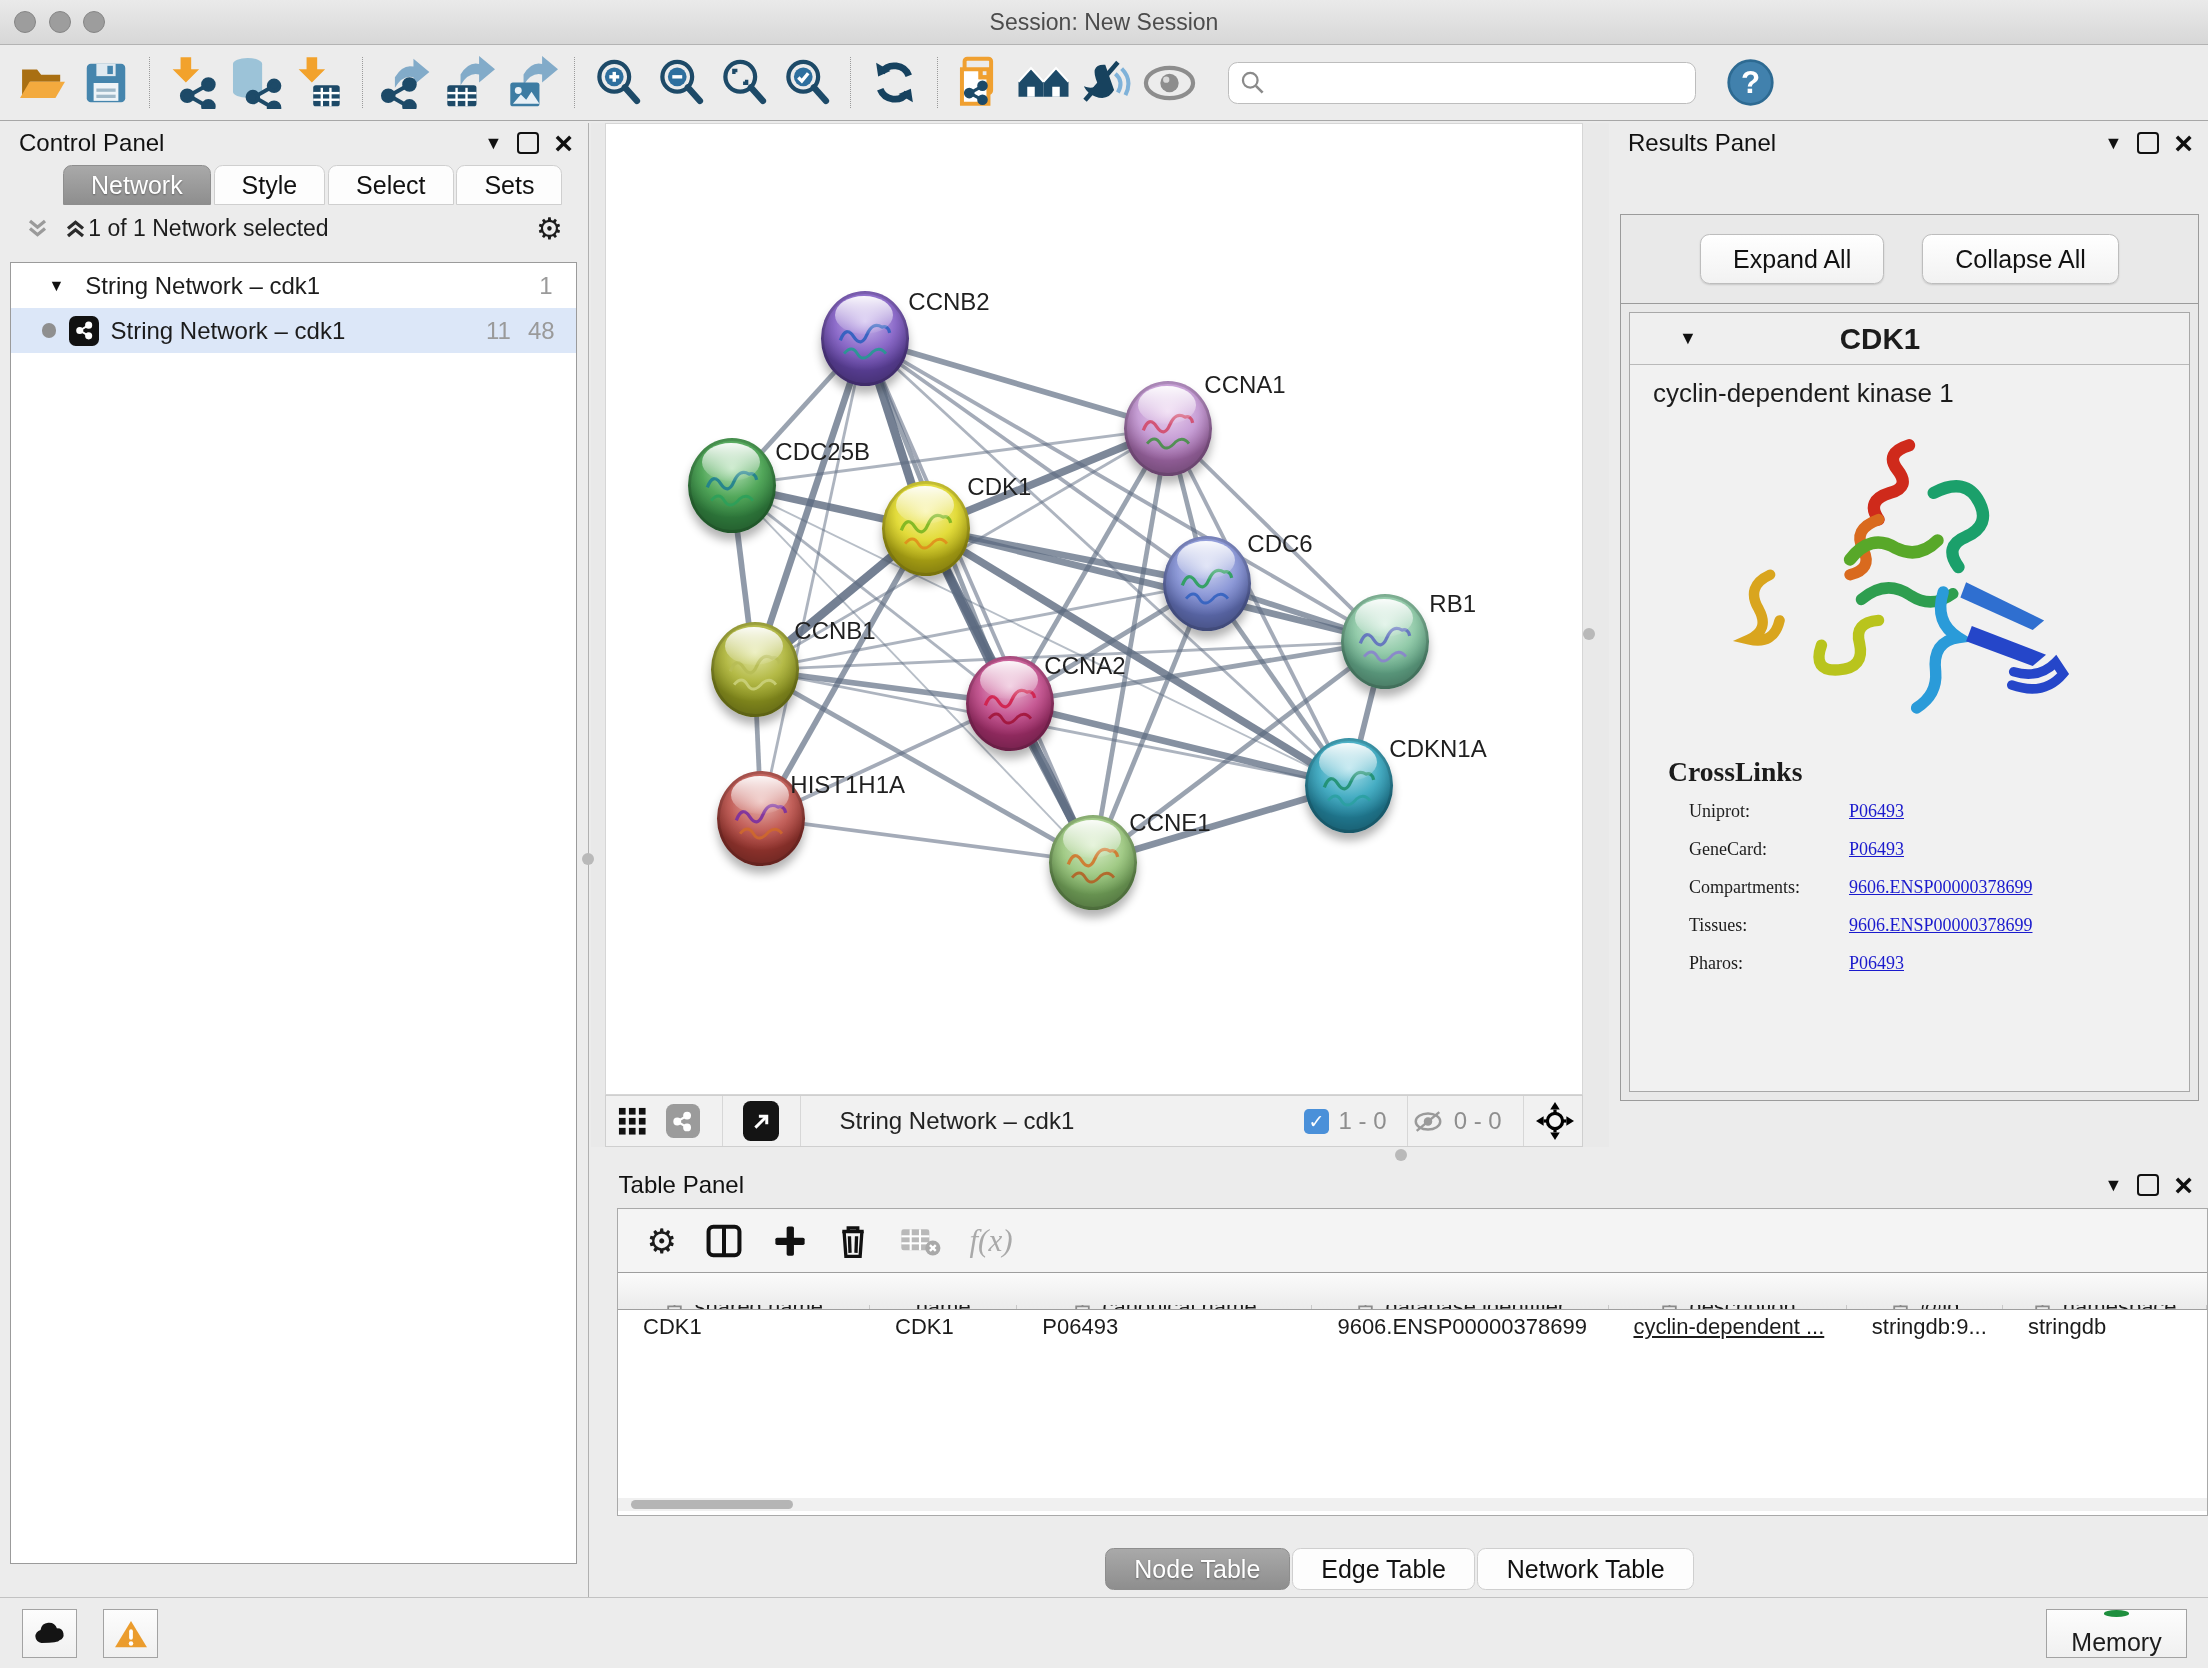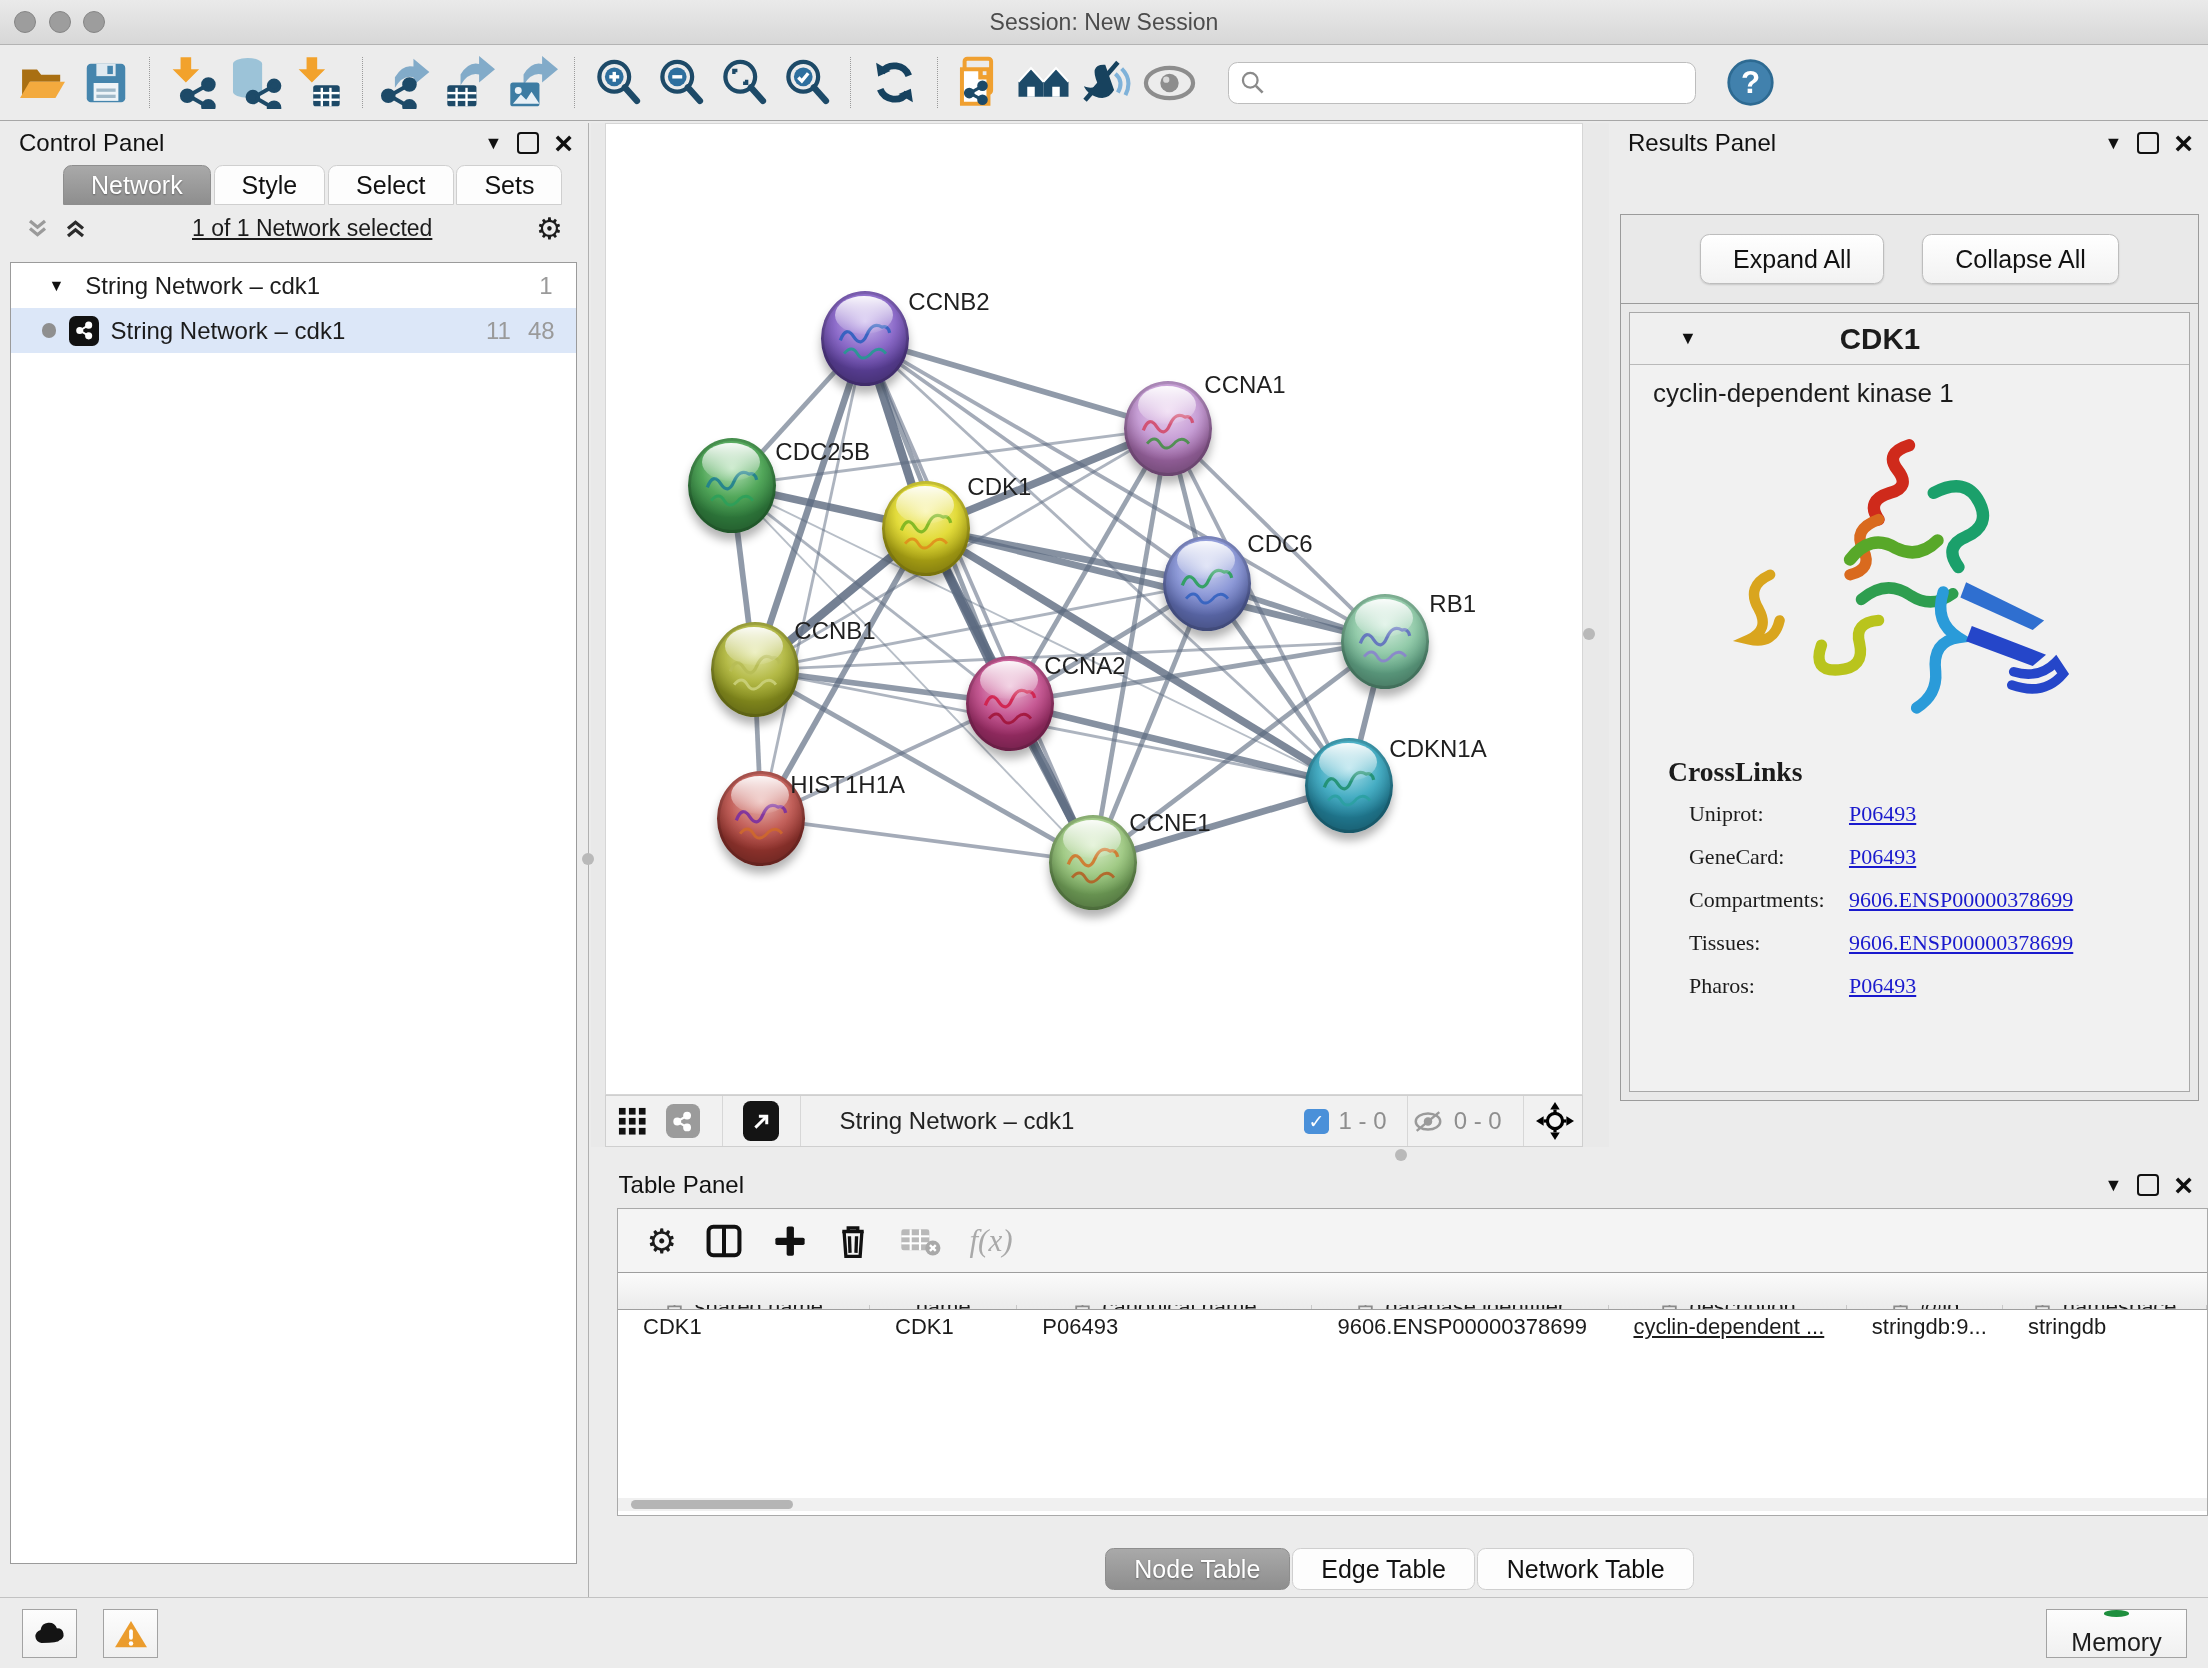--- a/index.html
+++ b/index.html
@@ -30,21 +30,21 @@
   .tabrow{display:flex;gap:2.9px;}
   .tab{padding:4.8px 27px;font-size:25px;background:#fdfdfd;border:1px solid #cfcfcf;
     border-radius:8.6px 8.6px 0 0;color:#111;}
   .tab.sel{background:linear-gradient(#a9a9a9,#8e8e8e);color:#fff;border-color:#8e8e8e;
     text-shadow:0 1px 1.9px rgba(0,0,0,.35);}
   
   #control-panel{position:absolute;left:0;top:123px;width:589px;bottom:70px;background:#ececec;
     border-right:1.9px solid #b0b0b0;box-sizing:border-box;}
   #cp-tabs{margin-left:63px;margin-top:1.9px;}
   #cp-netbar{height:46px;display:flex;align-items:center;font-size:23px;}
-  #cp-netbar .summary{flex:1;text-align:center;text-decoration:underline;}
+  #cp-netbar .summary{flex:1;text-align:left;}
   #cp-tree{position:absolute;left:9.5px;right:11.4px;top:139px;bottom:34px;background:#fff;
     border:1.9px solid #9b9b9b;}
   .trow{height:45px;display:flex;align-items:center;font-size:24px;}
   .trow .cnt{color:#9a9a9a;margin-left:17px;}
   .trow.sel{background:#dce7f8;}
   .dot{width:14.3px;height:14.3px;border-radius:50%;background:#8f8f8f;margin:0 13.3px 0 31px;}
   .sharebox{width:30px;height:30px;border-radius:6.7px;background:#111;display:flex;align-items:center;
     justify-content:center;margin-right:11.4px;}
   
   #network-area{position:absolute;left:591px;top:123px;width:1019px;height:1024px;background:#e9e9e9;}
@@ -76,21 +76,21 @@
     font-size:25px;padding:9.5px 32px;color:#111;box-shadow:0 1px 1.9px rgba(0,0,0,.15);}
   #rp-entry{position:absolute;left:7.6px;right:7.6px;top:97px;bottom:7.6px;border:1px solid #a8a8a8;
     background:#f1f1f1;overflow:hidden;}
   #rp-entry-head{height:51px;display:flex;align-items:center;border-bottom:1px solid #b9b9b9;background:#efefef;}
   #rp-entry-name{font-size:29.5px;font-weight:bold;margin-left:143px;}
   #rp-entry-head .tri{margin-left:49px;}
   #rp-desc{font-size:26px;margin:13.3px 0 0 23px;}
   #rp-protein{margin:23px auto 0 auto;}
   #crosslinks{font-family:"Liberation Serif",serif;margin:9.5px 0 0 38px;}
   #cl-title{font-size:27.6px;font-weight:bold;margin-bottom:13.3px;}
-  .clrow{display:flex;font-size:22px;margin:0 0 17px 21px;}
+  .clrow{display:flex;font-size:18px;margin:0 0 17px 21px;}
   .cl-label{width:160px;color:#1c1c1c;}
   .cl-link{color:#1a1acd;text-decoration:underline;}
   
   #h-split{position:absolute;left:591px;top:1147px;right:0;height:17px;background:#ececec;}
   
   #table-panel{position:absolute;left:591px;top:1164px;right:0;height:434px;background:#ececec;}
   #tp-box{position:absolute;left:26px;right:0;top:44px;height:308px;border:1.9px solid #a9a9a9;
     background:#fff;box-sizing:border-box;}
   #tp-toolbar{height:63px;background:#f4f4f4;display:flex;align-items:center;gap:28.5px;padding-left:28.5px;}
   #tp-fx{font-family:"Liberation Serif",serif;font-style:italic;font-size:31px;color:#a9a9a9;}

